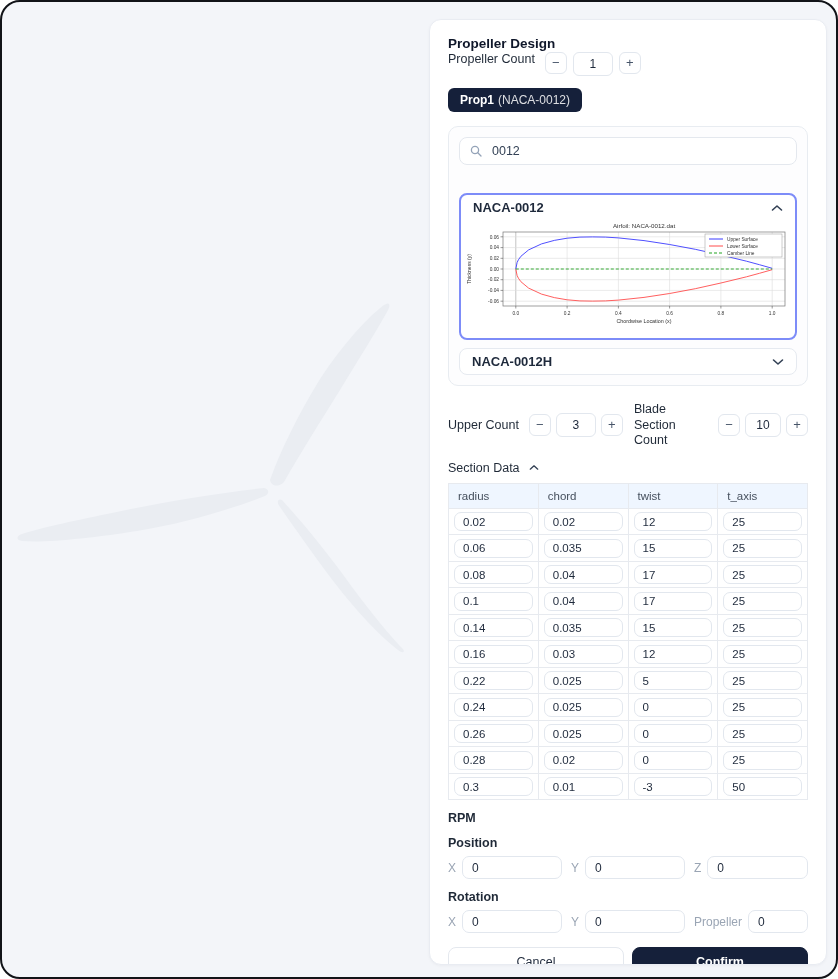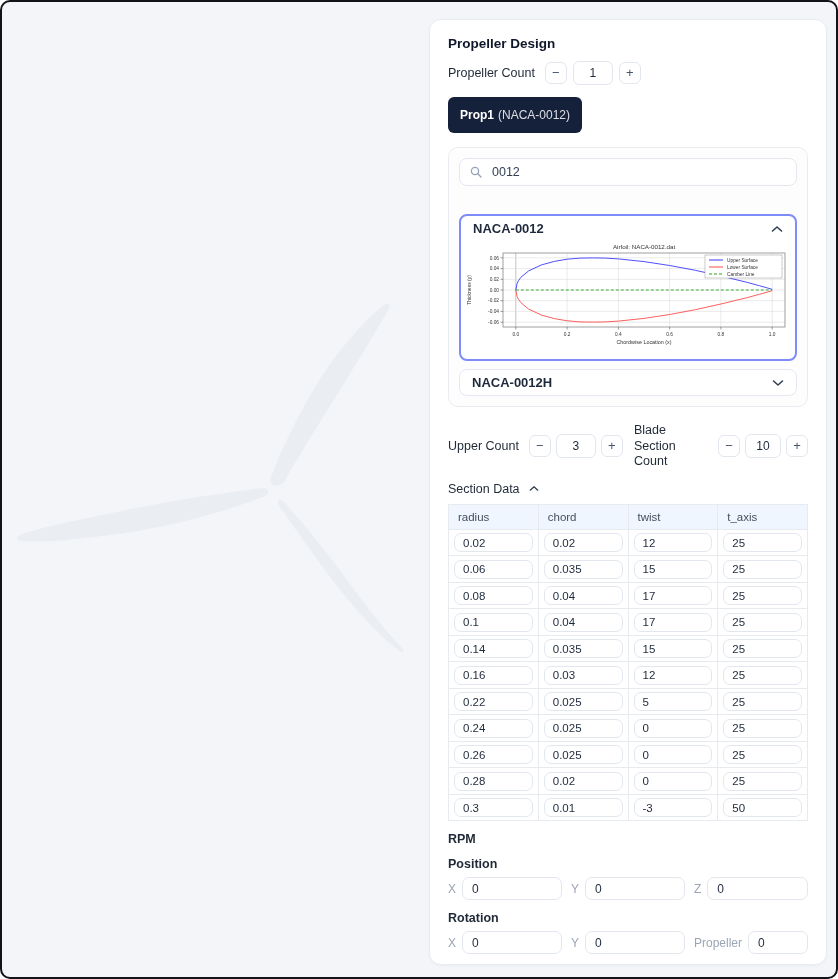--- a/index.html
+++ b/index.html
@@ -1,28 +1,28 @@
 <!DOCTYPE html>
 <html><head>
 <meta charset="utf-8">
 <style>
   html,body{margin:0;padding:0;background:#ffffff;font-family:"Liberation Sans",sans-serif;}
-  .canvas{position:relative;width:838px;height:979px;box-sizing:border-box;border:2px solid #111318;border-radius:10px;background:#f3f5f9;overflow:hidden;}
+  .canvas{position:relative;width:838px;height:979px;box-sizing:border-box;border:2px solid #111318;border-radius:20px;background:#f3f5f9;overflow:hidden;}
   .prop-bg{position:absolute;left:0;top:0;}
 
   .panel{position:absolute;left:427px;top:17px;width:398px;height:946px;box-sizing:border-box;background:#ffffff;border:1px solid #e9ecf2;border-radius:12px;padding:16px 18px 14px;display:flex;flex-direction:column;overflow:hidden;box-shadow:0 1px 3px rgba(16,24,40,.04);}
 
   .title{font-size:13.5px;font-weight:bold;color:#0f172a;line-height:16px;}
 
-  .count-row{display:flex;align-items:center;gap:6px;margin-top:9px;}
+  .count-row{display:flex;gap:6px;margin-top:0;}
   .count-label{font-size:12.5px;color:#1f2937;margin-right:4px;}
   .stepper-btn{width:22px;height:22px;box-sizing:border-box;border:1.3px solid #e2e7ee;border-radius:6px;background:#fff;color:#475569;font-size:13px;line-height:19px;text-align:center;cursor:pointer;user-select:none;}
   .stepper-input{width:40px;height:24px;box-sizing:border-box;border:1.3px solid #e2e7ee;border-radius:6px;text-align:center;font-size:12px;color:#1e293b;font-family:inherit;outline:none;background:#fff;}
 
-  .prop-badge{margin-top:12px;align-self:flex-start;background:#15203a;color:#fff;border-radius:6px;padding:11px 12px;font-size:12px;cursor:pointer;}
+  .prop-badge{margin-top:12px;align-self:flex-start;background:#15203a;color:#fff;border-radius:6px;padding:5px 12px;font-size:12px;cursor:pointer;}
   .prop-badge .pname{font-weight:bold;}
   .prop-badge .pdetail{opacity:.85;margin-left:4px;}
 
   .airfoil-box{margin-top:14px;border:1.5px solid #e8ecf1;border-radius:10px;padding:10px;display:flex;flex-direction:column;gap:8px;background:#fdfdfe;}
   .search-box{display:flex;align-items:center;gap:8px;height:28px;box-sizing:border-box;border:1.5px solid #e4e8ee;border-radius:8px;background:#fff;padding:0 10px;}
   .search-box svg{flex:0 0 auto;}
   .search-input{border:none;outline:none;flex:1;font-size:12.5px;color:#334155;font-family:inherit;background:transparent;}
 
   .airfoil-item{border-radius:8px;background:#fff;}
   .airfoil-item.expanded{border:2px solid #7d8cf8;margin-top:20px;}

